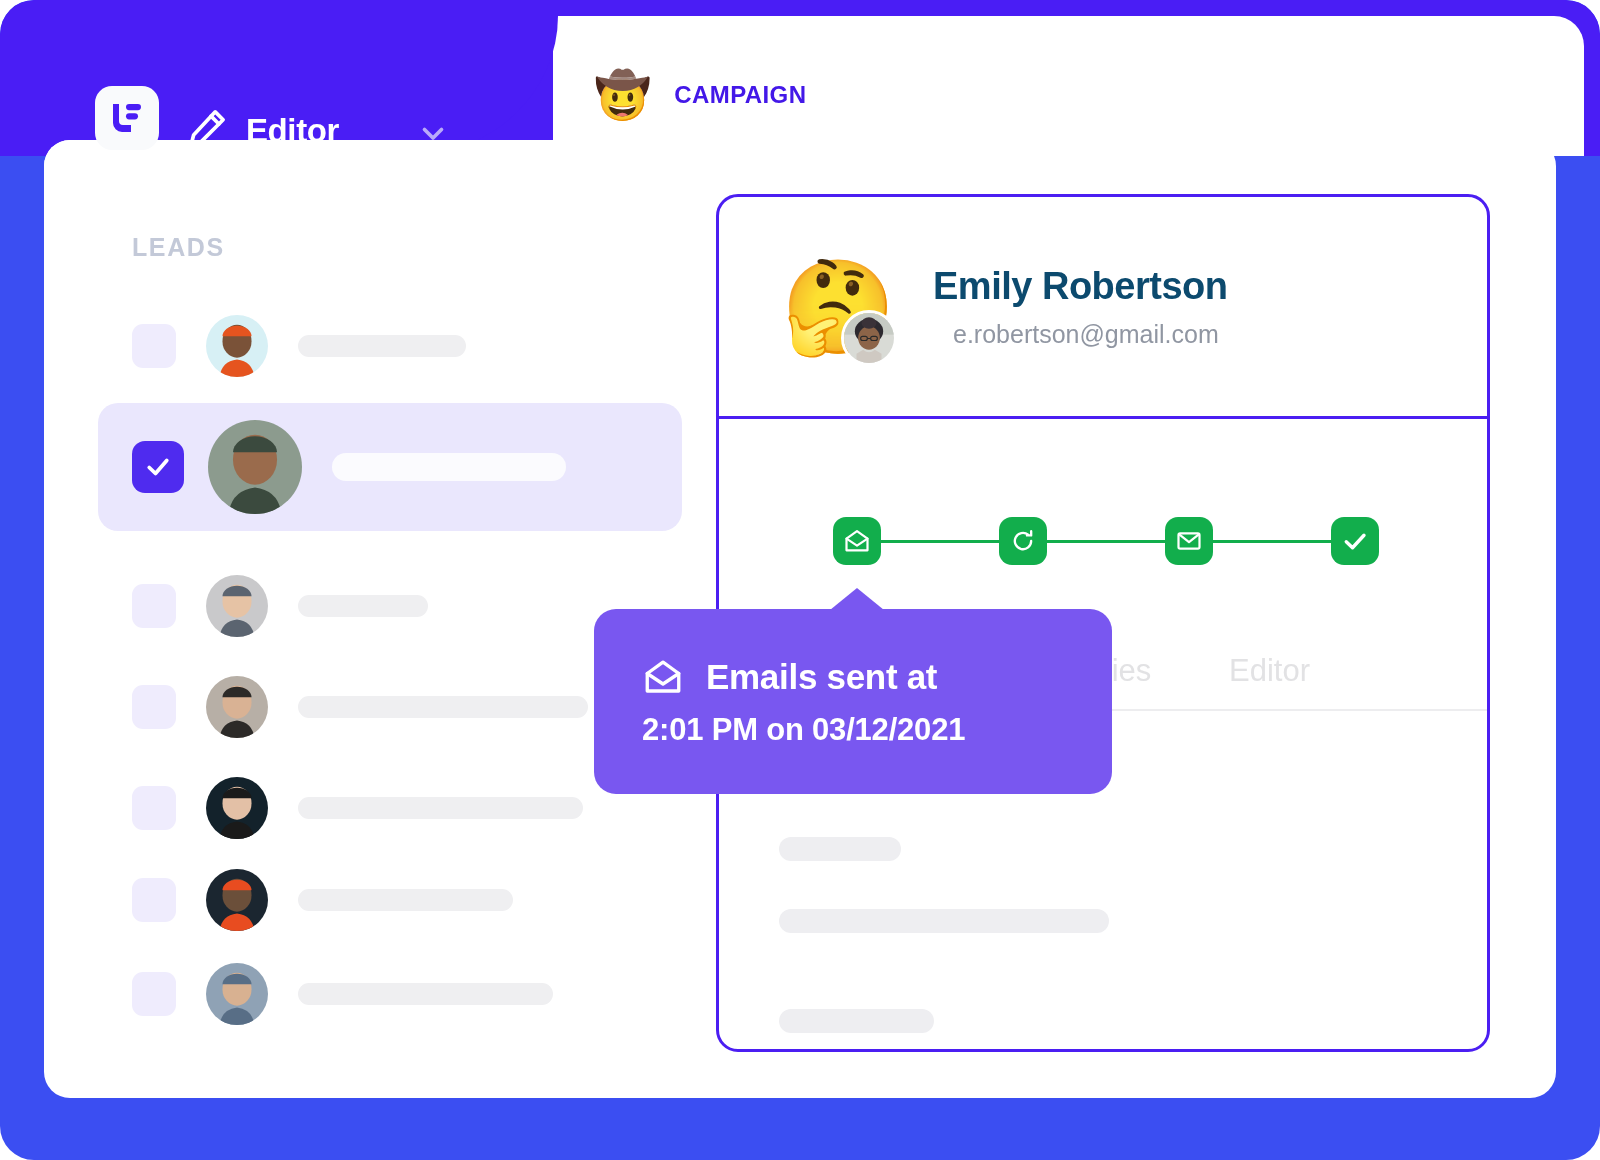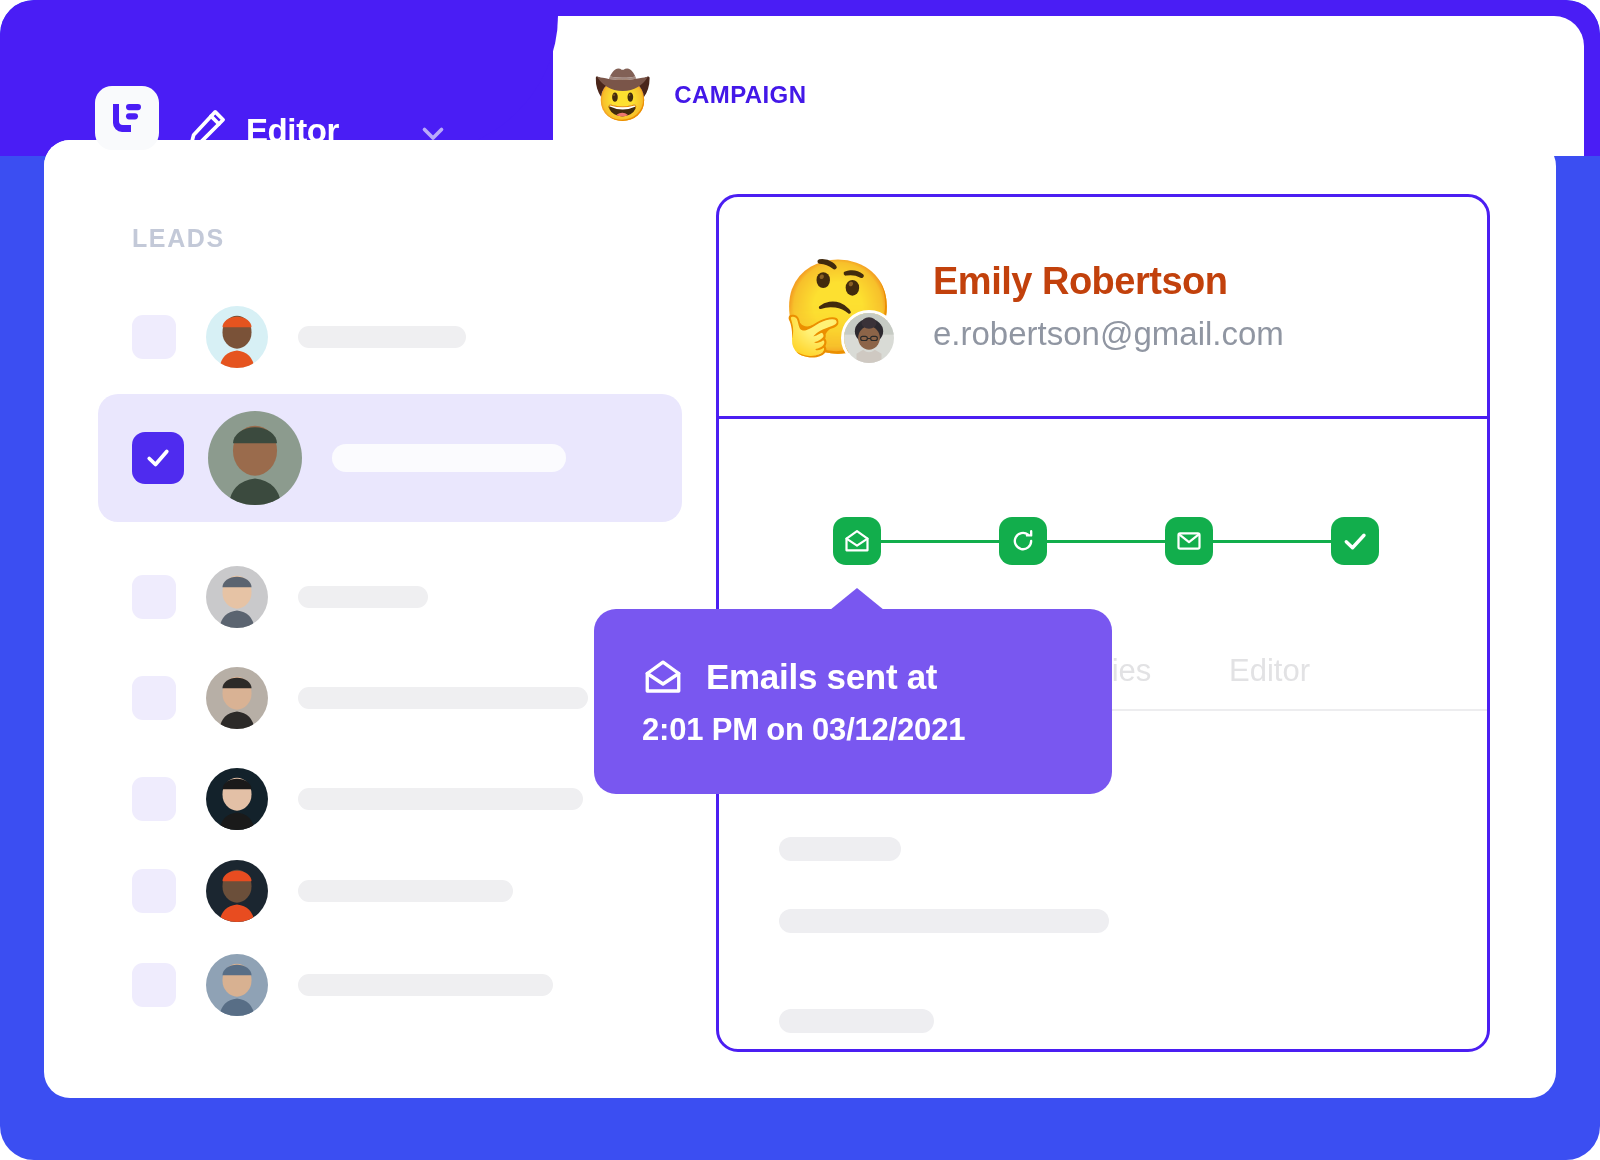--- a/index.html
+++ b/index.html
@@ -125,21 +125,21 @@
   .campaign-text {
     color: #4318E8;
     font-size: 24px;
     font-weight: bold;
     letter-spacing: 0.4px;
   }
 
   
   .leads-panel {
     position: absolute;
-    left: 88px; top: 198px;
+    left: 88px; top: 207px;
     width: 600px;
     height: 840px;
   }
   .leads-title {
     position: absolute;
     left: 44px; top: 26px;
     color: #C3C9D8;
     font-size: 25px;
     font-weight: bold;
     letter-spacing: 1.6px;
@@ -231,29 +231,30 @@
   .header-mini-avatar {
     position: absolute;
     right: -6px; bottom: -4px;
     width: 56px; height: 56px;
     border-radius: 50%;
     border: 3px solid #FFFFFF;
     overflow: hidden;
   }
   .header-names { margin-left: 42px; }
   .person-name {
-    color: #c2410c;
+    color: #0c4a6e;
     font-size: 38px;
     font-weight: bold;
     letter-spacing: -0.5px;
   }
   .person-email {
     margin-top: 12px;
     color: #9096A2;
-    font-size: 33px;
+    font-size: 25px;
+    margin-left: 20px;
   }
 
   
   .stepper {
     position: absolute;
     left: 114px; top: 320px;
     width: 546px;
     height: 48px;
     display: flex;
     align-items: center;

